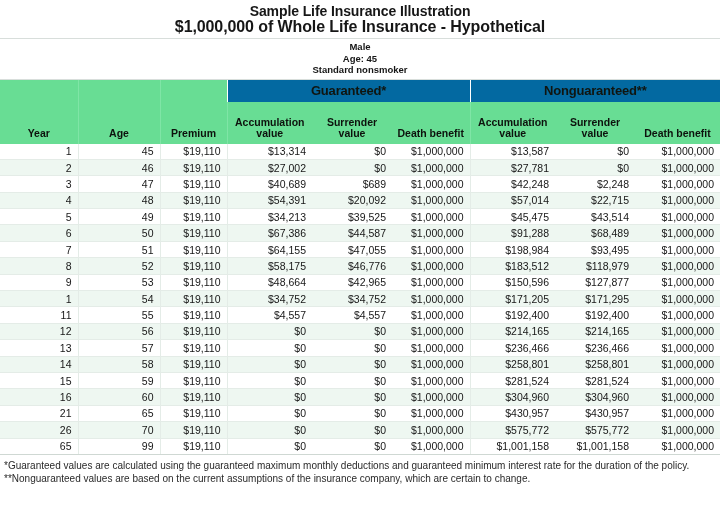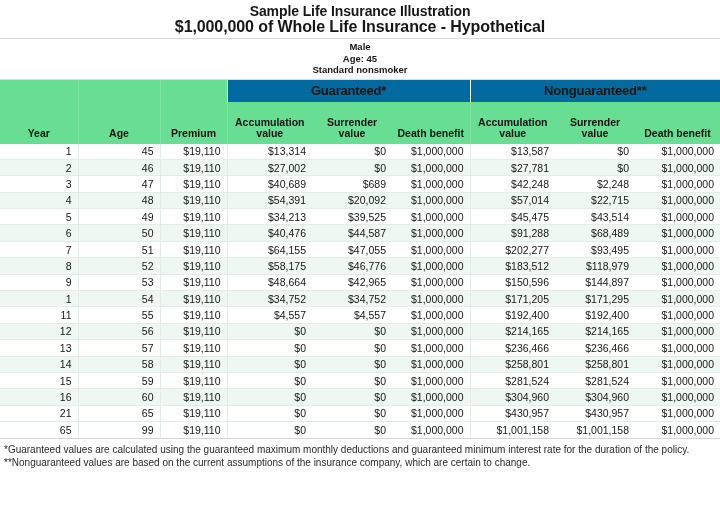--- a/index.html
+++ b/index.html
@@ -228,35 +228,35 @@
           <td>$39,525</td>
           <td>$1,000,000</td>
           <td class="sep-l">$45,475</td>
           <td>$43,514</td>
           <td>$1,000,000</td>
         </tr>
         <tr class="even">
           <td>6</td>
           <td class="sep-l">50</td>
           <td class="sep-l">$19,110</td>
-          <td class="sep-l">$40,476</td>
+          <td class="sep-l">$67,386</td>
           <td>$44,587</td>
           <td>$1,000,000</td>
           <td class="sep-l">$91,288</td>
           <td>$68,489</td>
           <td>$1,000,000</td>
         </tr>
         <tr class="odd">
           <td>7</td>
           <td class="sep-l">51</td>
           <td class="sep-l">$19,110</td>
           <td class="sep-l">$64,155</td>
           <td>$47,055</td>
           <td>$1,000,000</td>
-          <td class="sep-l">$202,277</td>
+          <td class="sep-l">$198,984</td>
           <td>$93,495</td>
           <td>$1,000,000</td>
         </tr>
         <tr class="even">
           <td>8</td>
           <td class="sep-l">52</td>
           <td class="sep-l">$19,110</td>
           <td class="sep-l">$58,175</td>
           <td>$46,776</td>
           <td>$1,000,000</td>
@@ -265,21 +265,21 @@
           <td>$1,000,000</td>
         </tr>
         <tr class="odd">
           <td>9</td>
           <td class="sep-l">53</td>
           <td class="sep-l">$19,110</td>
           <td class="sep-l">$48,664</td>
           <td>$42,965</td>
           <td>$1,000,000</td>
           <td class="sep-l">$150,596</td>
-          <td>$144,897</td>
+          <td>$127,877</td>
           <td>$1,000,000</td>
         </tr>
         <tr class="even">
           <td>1</td>
           <td class="sep-l">54</td>
           <td class="sep-l">$19,110</td>
           <td class="sep-l">$34,752</td>
           <td>$34,752</td>
           <td>$1,000,000</td>
           <td class="sep-l">$171,205</td>
@@ -354,20 +354,31 @@
         </tr>
         <tr class="odd">
           <td>21</td>
           <td class="sep-l">65</td>
           <td class="sep-l">$19,110</td>
           <td class="sep-l">$0</td>
           <td>$0</td>
           <td>$1,000,000</td>
           <td class="sep-l">$430,957</td>
           <td>$430,957</td>
+          <td>$1,000,000</td>
+        </tr>
+        <tr class="even">
+          <td>26</td>
+          <td class="sep-l">70</td>
+          <td class="sep-l">$19,110</td>
+          <td class="sep-l">$0</td>
+          <td>$0</td>
+          <td>$1,000,000</td>
+          <td class="sep-l">$575,772</td>
+          <td>$575,772</td>
           <td>$1,000,000</td>
         </tr>
         <tr class="odd">
           <td>65</td>
           <td class="sep-l">99</td>
           <td class="sep-l">$19,110</td>
           <td class="sep-l">$0</td>
           <td>$0</td>
           <td>$1,000,000</td>
           <td class="sep-l">$1,001,158</td>

